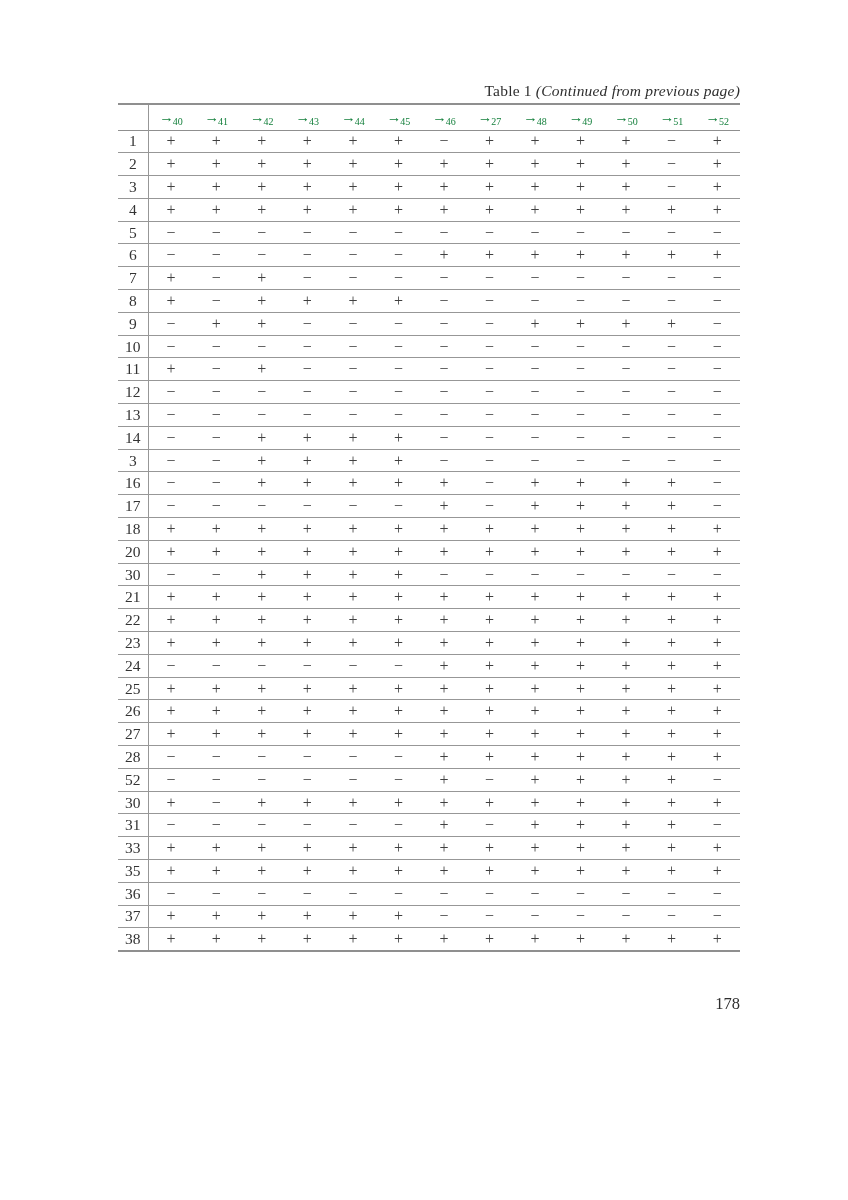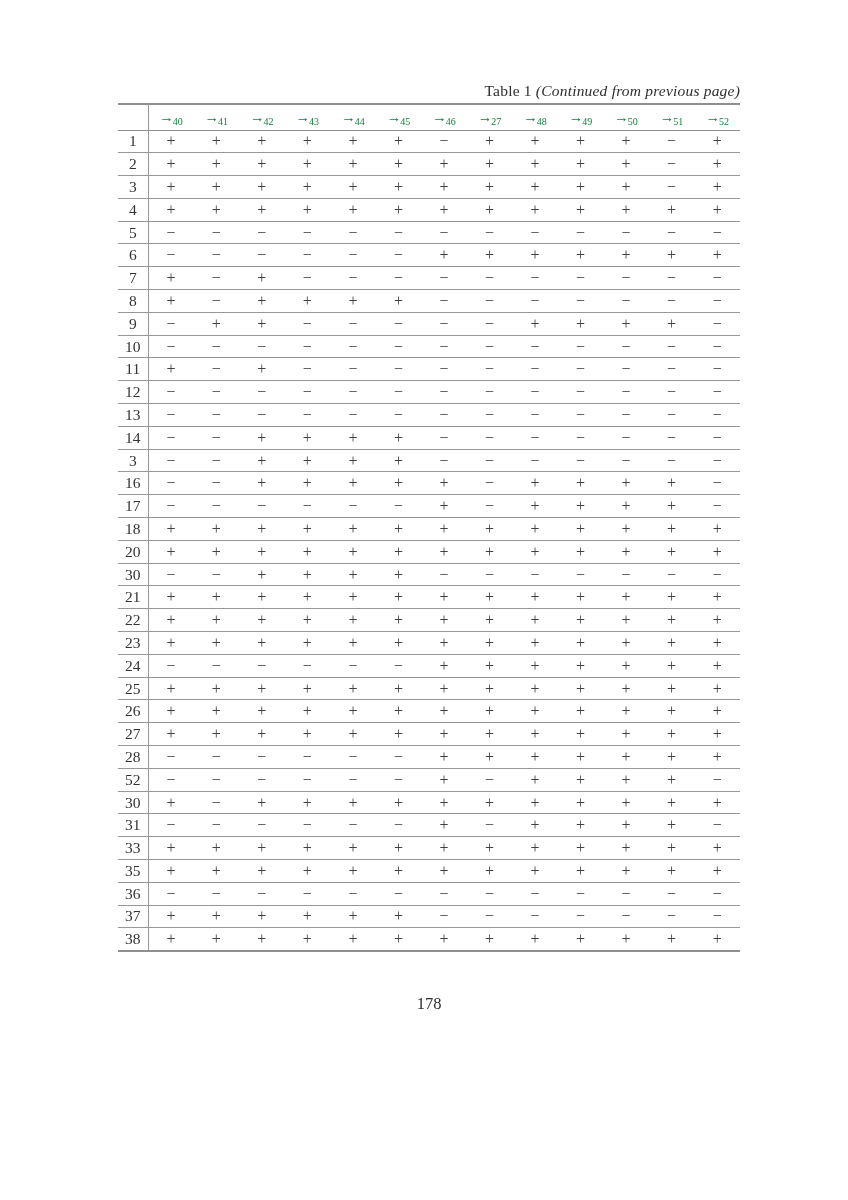--- a/index.html
+++ b/index.html
@@ -25,21 +25,21 @@
   col.labelcol{width:30px;}
   th.corner,th.rowlabel{border-right:1.5px solid #979797;}
   thead tr{height:26px;border-bottom:1.5px solid #8f8f8f;}
   tr.data{height:22.8px;}
   th.rowlabel{font-size:15.5px;color:#333;}
   th.colhead{font-size:14px;color:#15803d;white-space:nowrap;}
   th.colhead .arrow{font-size:14.5px;letter-spacing:-1px;}
   th.colhead sub{font-size:10px;line-height:0;vertical-align:-3px;}
   td.cell{font-size:16px;color:#404040;line-height:1;}
   .footer{
-    text-align:center;font-size:16.5px;color:#2e2e2e;margin-top:42px;
+    text-align:right;font-size:16.5px;color:#2e2e2e;margin-top:42px;
   }
 </style>
 </head>
 <body>
 
 <div class="sheet">
   <div class="content">
     <div class="caption">
       <span class="plain">Table 1</span>
       <span class="italic">(Continued from previous page)</span>

